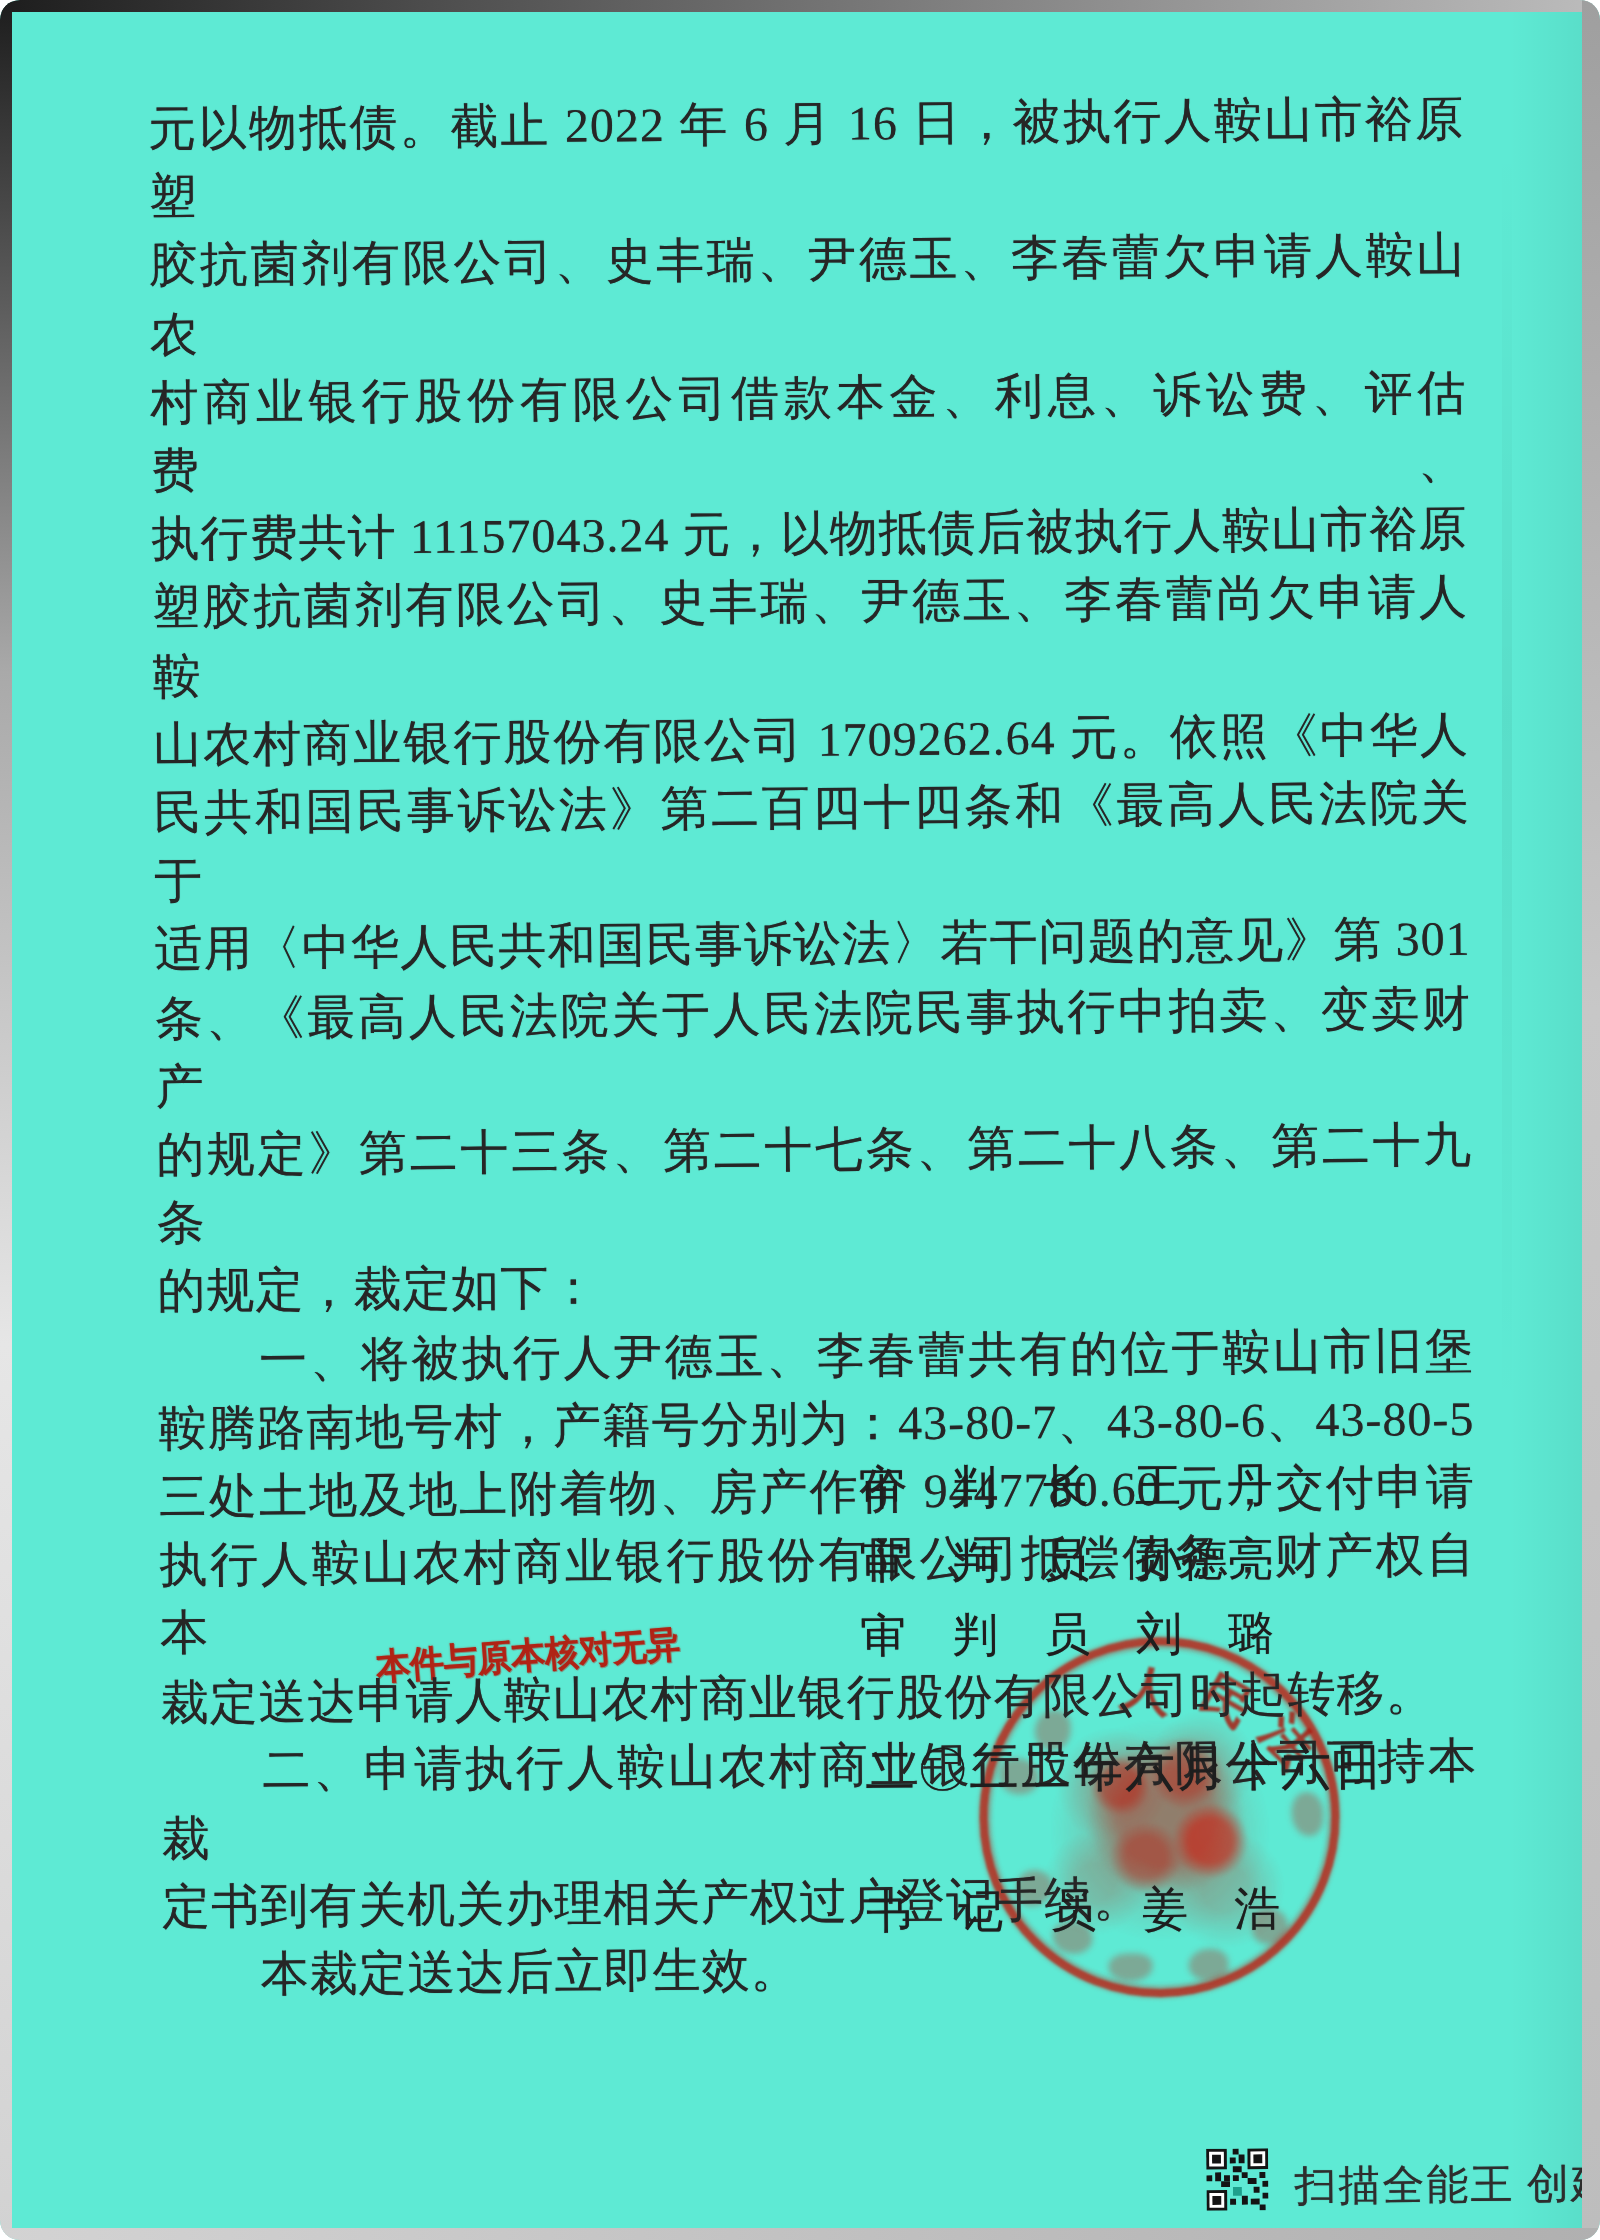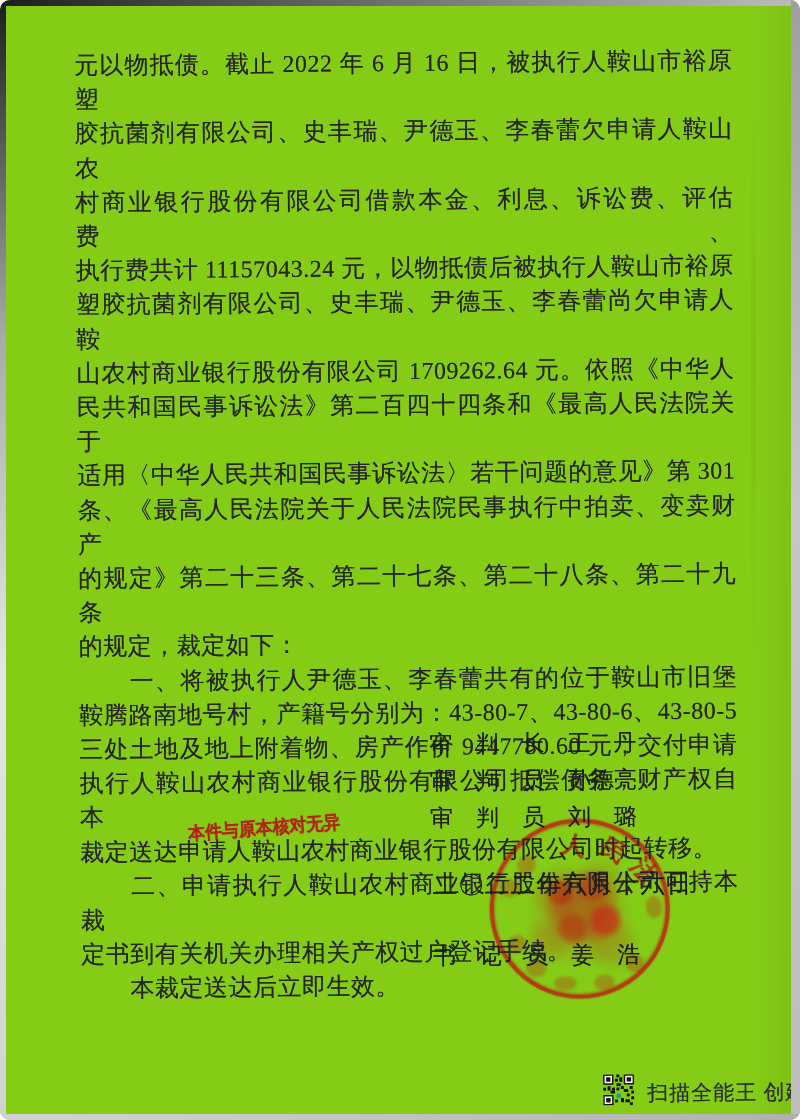--- a/index.html
+++ b/index.html
@@ -1,21 +1,21 @@
 <!DOCTYPE html>
 <html><head>
 <meta charset="utf-8">
 <style>
   html,body{margin:0;padding:0;}
   body{
     width:800px;height:1120px;overflow:hidden;background:#ffffff;
     font-family:"Liberation Serif","DejaVu Serif",serif;
   }
   .page{
-    position:absolute;inset:0;background:#84cc16;border-radius:10px;overflow:hidden;
+    position:absolute;inset:0;background:#5eead4;border-radius:10px;overflow:hidden;
   }
   
   .edge{position:absolute;z-index:6;pointer-events:none;}
   .edge-top{left:0;right:0;top:0;height:6px;
     background:linear-gradient(to right,#1d1d1d 0%,#4f4f4f 28%,#8d8d8d 68%,#bcbcbc 100%);}
   .edge-left{left:0;top:0;bottom:0;width:6px;
     background:linear-gradient(to bottom,#1d1d1d 0%,#a9a9a9 30%,#e6e6e6 60%,#d2d2d2 100%);}
   .edge-right{right:0;top:0;bottom:0;width:9px;
     background:linear-gradient(to bottom,#9f9f9f 0%,#c7c7c7 45%,#bdbdbd 100%);}
   .edge-bottom{left:0;right:0;bottom:0;height:6px;

